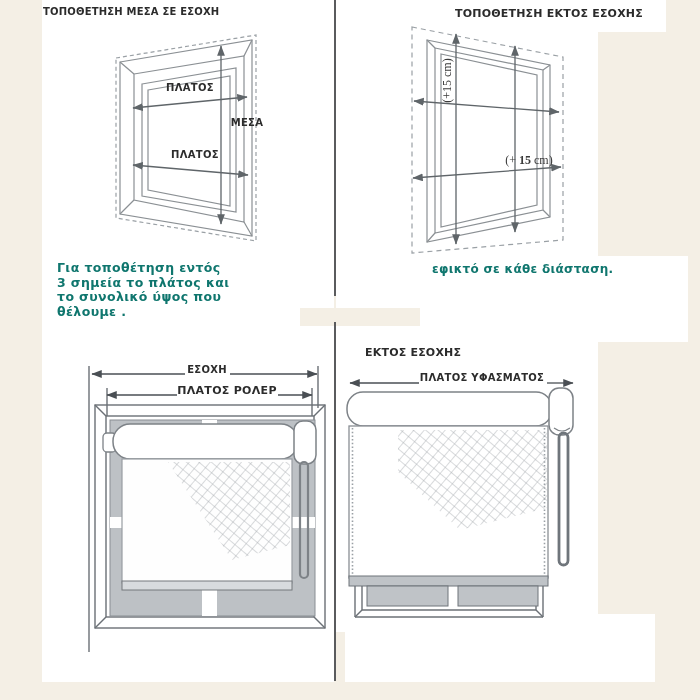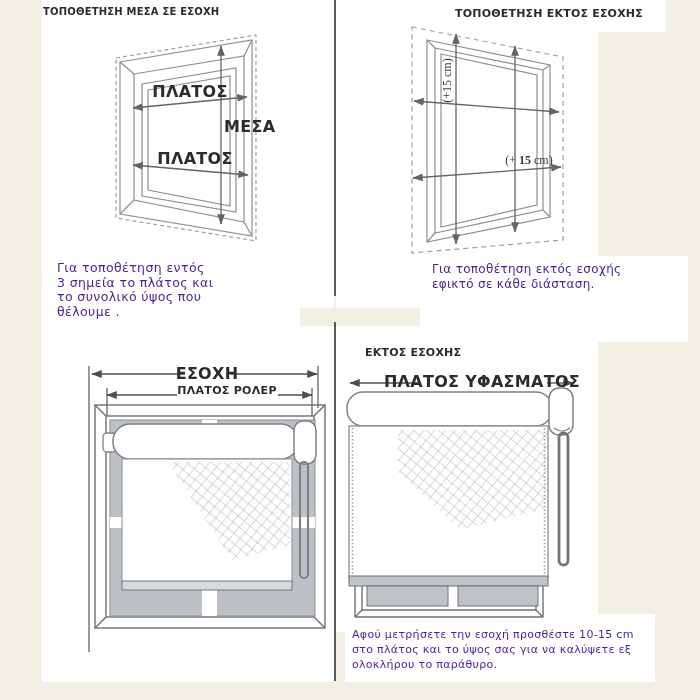--- a/index.html
+++ b/index.html
@@ -1,22 +1,22 @@
 <!DOCTYPE html>
 <html><head>
 <meta charset="utf-8">
 <style>
   html,body{margin:0;padding:0;}
   body{background:#f4efe5;font-family:"DejaVu Sans","Liberation Sans",sans-serif;}
   #canvas{position:relative;width:700px;height:700px;background:#f4efe5;overflow:hidden;padding-left:30px;}
   .patch{position:absolute;background:#ffffff;}
   .divider{position:absolute;width:2px;background:#5a5b5d;}
   .ttl{position:absolute;font-weight:bold;color:#2b2b2b;font-size:11px;letter-spacing:.2px;white-space:nowrap;}
-  .lbl{position:absolute;font-weight:bold;color:#2c2c2c;font-size:16px;letter-spacing:.3px;text-align:center;white-space:nowrap;}
-  .para{position:absolute;color:#4c1d95;font-weight:normal;}
+  .lbl{position:absolute;font-weight:bold;color:#2c2c2c;font-size:10px;letter-spacing:.3px;text-align:center;white-space:nowrap;}
+  .para{position:absolute;color:#0f766e;font-weight:bold;}
   .para div{white-space:nowrap;}
   .serif{position:absolute;font-family:"Liberation Serif","DejaVu Serif",serif;color:#3a3a3a;font-size:12px;text-align:center;white-space:nowrap;}
   svg{position:absolute;overflow:visible;}
   .thin{stroke:#8b9094;stroke-width:1.2;fill:none;}
   .med{stroke:#6b7076;stroke-width:1.4;fill:none;}
   .arrow{stroke:#5f6569;stroke-width:1.3;fill:none;}
   .dash{stroke:#9aa0a5;stroke-width:1.2;fill:none;stroke-dasharray:4 3;}
 </style>
 </head>
 <body>
@@ -86,21 +86,20 @@
     <line class="thin" x1="22" y1="220" x2="30" y2="211"></line>
     <line class="arrow" x1="51" y1="12" x2="51" y2="222" marker-start="url(#ah2)" marker-end="url(#ah2)"></line>
     <line class="arrow" x1="110" y1="24" x2="110" y2="210" marker-start="url(#ah2)" marker-end="url(#ah2)"></line>
     <line class="arrow" x1="9" y1="79" x2="154" y2="90" marker-start="url(#ah2)" marker-end="url(#ah2)"></line>
     <line class="arrow" x1="8" y1="156" x2="156" y2="145" marker-start="url(#ah2)" marker-end="url(#ah2)"></line>
   </svg>
   <div class="serif" style="left:417px;top:73px;width:60px;transform:rotate(-90deg)">(+15 cm)</div>
   <div class="serif" style="left:489px;top:153px;width:80px"><span>(+ </span><b>15</b><span> cm)</span></div>
 
   <div class="para" style="left:432px;top:262px;font-size:12px;line-height:15px;letter-spacing:.3px">
-    <div>Για   τοποθέτηση εκτός εσοχής</div>
     <div>εφικτό σε κάθε διάσταση.</div>
   </div>
 
   <svg style="left:88px;top:358px" width="250" height="302" viewBox="0 0 250 302">
     <defs>
       <marker id="ah3" markerWidth="9" markerHeight="8" refX="7.5" refY="3" orient="auto-start-reverse">
         <path d="M0,0 L8,3 L0,6 Z" fill="#4a4f54"></path>
       </marker>
       <pattern id="meshA" width="8" height="8" patternUnits="userSpaceOnUse" patternTransform="rotate(40)">
         <path d="M0 0 H8 M0 0 V8" stroke="#a8adb2" stroke-width="0.9" fill="none"></path>
@@ -173,19 +172,14 @@
     <line class="med" x1="196" y1="218" x2="196" y2="242"></line>
     <line class="med" x1="22" y1="242" x2="196" y2="242"></line>
     <line class="med" x1="15" y1="249" x2="203" y2="249"></line>
     <line class="med" x1="15" y1="249" x2="22" y2="242"></line>
     <line class="med" x1="203" y1="249" x2="196" y2="242"></line>
     <rect x="27" y="218" width="81" height="20" fill="#bfc3c7" stroke="#6f757b" stroke-width="1"></rect>
     <rect x="118" y="218" width="80" height="20" fill="#bfc3c7" stroke="#6f757b" stroke-width="1"></rect>
   </svg>
   <div class="lbl" style="left:382px;top:372px;width:200px">ΠΛΑΤΟΣ ΥΦΑΣΜΑΤΟΣ</div>
 
-  <div class="para" style="left:352px;top:627px;font-size:11px;line-height:15px;letter-spacing:.3px">
-    <div>Αφού μετρήσετε την εσοχή προσθέστε 10-15 cm</div>
-    <div>στο πλάτος και το ύψος σας για να καλύψετε εξ</div>
-    <div>ολοκλήρου το παράθυρο.</div>
-  </div>
 
 </div>
 
 </body></html>

